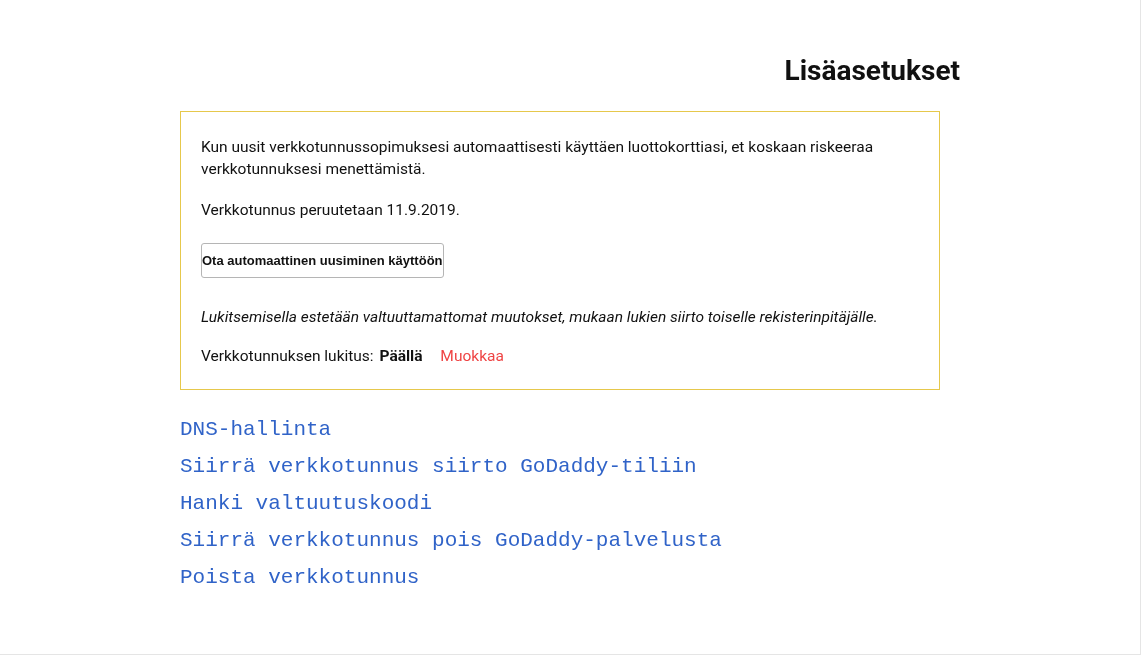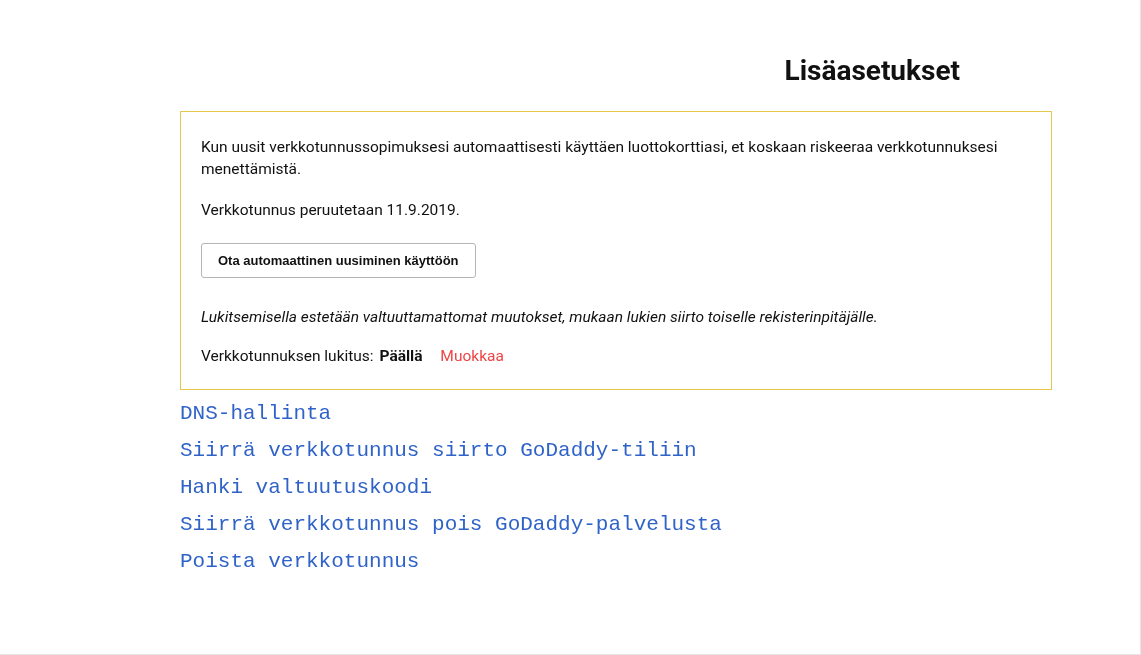--- a/index.html
+++ b/index.html
@@ -23,38 +23,38 @@
     .page-title {
       font-size: 28px;
       font-weight: 700;
       color: #111;
       margin-bottom: 24px;
       text-align: right;
     }
     .notice-box {
       border: 1px solid #e6c84c;
       padding: 24px 20px;
-      margin-bottom: 12px;
-      width: 872px;
+      margin-bottom: 28px;
+      width: 760px;
     }
     .notice-text {
       font-size: 15.5px;
       line-height: 1.45;
       color: #111;
       margin-bottom: 18px;
     }
     .notice-text.last {
       margin-bottom: 22px;
     }
     .renew-button {
       display: inline-block;
       border: 1px solid #b5b5b5;
       border-radius: 3px;
       background: #fff;
-      padding: 9px 16px;
+      padding: 9px 0;
       font-size: 13px;
       font-weight: 600;
       color: #111;
       cursor: pointer;
       margin-bottom: 28px;
     }
     .lock-desc {
       font-size: 15.5px;
       line-height: 1.45;
       color: #111;

